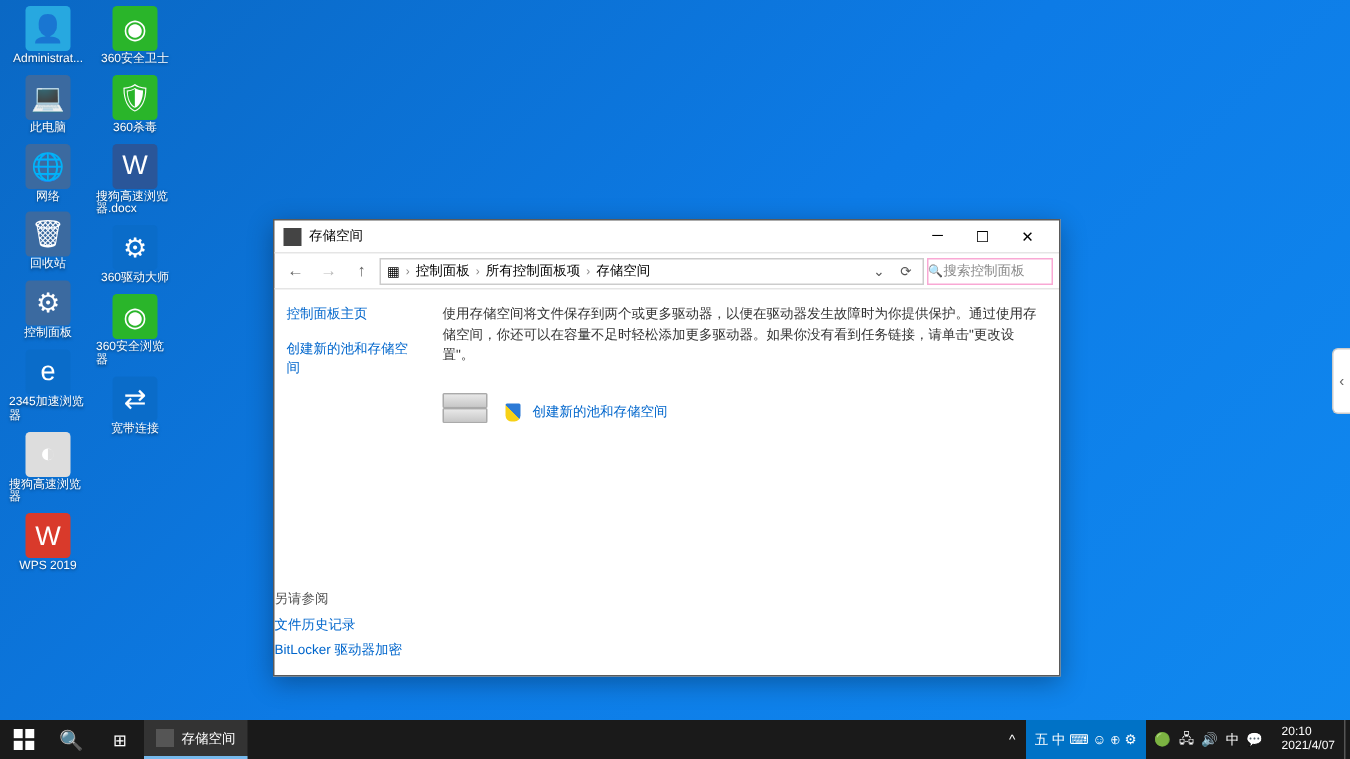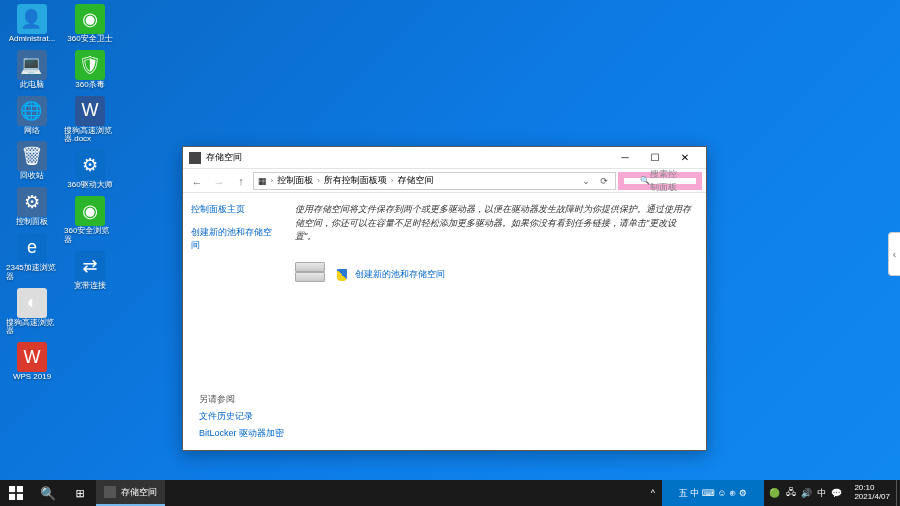--- a/index.html
+++ b/index.html
@@ -18,56 +18,56 @@
   .titlebar .ticon { width: 12px; height: 12px; background: #444; margin-right: 5px; }
   .titlebar .ttext { font-size: 9px; flex: 1; }
   .winbtns { display: flex; gap: 0; }
   .winbtn { width: 30px; height: 20px; display: flex; align-items: center; justify-content: center; font-size: 10px; cursor: pointer; }
 
   .addrbar { height: 24px; display: flex; align-items: center; padding: 0 4px; border-bottom: 1px solid #e5e5e5; gap: 2px; }
   .navbtn { width: 20px; height: 20px; display: flex; align-items: center; justify-content: center; font-size: 11px; color: #666; cursor: pointer; }
   .breadcrumb { flex: 1; height: 18px; border: 1px solid #ccc; display: flex; align-items: center; padding: 0 4px; font-size: 9px; gap: 4px; }
   .bc-sep { color: #888; font-size: 8px; }
   .bc-dd { margin-left: auto; width: 14px; text-align: center; color: #555; cursor: pointer; }
-  .search { width: 84px; height: 18px; border: 6px solid #f9a8d4; font-size: 9px; padding: 0 16px; color: #888; display: flex; align-items: center; }
+  .search { width: 84px; height: 18px; border: 1px solid #f9a8d4; font-size: 9px; padding: 0 0; color: #888; display: flex; align-items: center; }
   .search::before { content: "🔍 "; font-size: 8px; }
 
   .content { flex: 1; display: flex; justify-content: center; }
   .sidebar { width: 98px; padding: 10px 8px; font-size: 9px; }
   .sidebar .sb-item1 { color: #0066cc; margin-bottom: 10px; cursor: pointer; }
   .sidebar .sb-item2 { color: #0066cc; cursor: pointer; }
-  .sb-bottom { position: absolute; bottom: 10px; left: 16px; font-size: 9px; }
+  .sb-bottom { position: absolute; bottom: 10px; left: 0; font-size: 9px; }
   .sb-bottom div { margin-top: 4px; }
   .sb-bottom .hdr { color: #555; }
   .sb-bottom .lnk { color: #0066cc; cursor: pointer; }
 
   .main { flex: 1; padding: 10px 14px; font-size: 9px; }
   .main h3 { font-size: 11px; color: #0a5a2a; font-weight: normal; margin-bottom: 6px; }
-  .main .desc { color: #333; line-height: 1.5; margin-bottom: 16px; font-style: italic; }
+  .main .desc { color: #333; line-height: 1.5; margin-bottom: 16px; }
   .main .act { display: flex; align-items: center; gap: 8px; margin-top: 12px; }
   .main .act .drives { width: 34px; height: 30px; position: relative; }
   .main .act .drives::before, .main .act .drives::after { content: ""; position: absolute; width: 28px; height: 8px; background: linear-gradient(#e8e8e8,#c8c8c8); border: 1px solid #aaa; border-radius: 1px; left: 0; }
   .main .act .drives::before { top: 2px; }
   .main .act .drives::after { top: 12px; }
   .main .act .shield { width: 10px; height: 12px; background: linear-gradient(45deg,#f7d117 50%,#2c7ad6 50%); border-radius: 1px 1px 4px 4px; }
   .main .act a { color: #0066cc; cursor: pointer; }
 
   
   .widget { position: absolute; right: 0; top: 232px; width: 12px; height: 44px; background: #fff; border: 1px solid #ccc; border-right: none; border-radius: 4px 0 0 4px; display: flex; align-items: center; justify-content: center; font-size: 10px; color: #666; cursor: pointer; }
 
   
   .taskbar { position: absolute; bottom: 0; left: 0; right: 0; height: 26px; background: #1a1a1a; display: flex; align-items: center; }
   .tb-btn { width: 32px; height: 26px; display: flex; align-items: center; justify-content: center; color: #fff; font-size: 13px; cursor: pointer; }
   .tb-btn.start { background: transparent; }
   .tb-btn.start svg { width: 14px; height: 14px; fill: #fff; }
   .tb-task { height: 26px; padding: 0 8px; display: flex; align-items: center; gap: 5px; border-bottom: 2px solid #76b9ed; background: #333; color: #fff; font-size: 9px; cursor: pointer; }
   .tb-task .ticn { width: 12px; height: 12px; background: #555; }
   .sys-tray { margin-left: auto; display: flex; align-items: center; height: 26px; }
   .tray-up { width: 18px; height: 26px; display:flex; align-items:center; justify-content:center; color:#fff; font-size:9px; cursor:pointer; }
-  .tray-apps { background: #0072c6; height: 26px; display: flex; align-items: center; padding: 0 17px; gap: 4px; }
+  .tray-apps { background: #0072c6; height: 26px; display: flex; align-items: center; padding: 0 6px; gap: 4px; }
   .tray-apps span { font-size: 9px; color: #fff; cursor: pointer; }
   .tray-sys { display: flex; align-items: center; gap: 5px; padding: 0 6px; color: #fff; font-size: 9px; }
   .tray-sys span { cursor: pointer; }
   .clock { color: #fff; font-size: 8px; text-align: left; line-height: 1.1; padding: 0 6px; }
   .showdesk { width: 4px; height: 26px; border-left: 1px solid #555; cursor: pointer; }
 </style>
 </head>
 <body>
 
 <div class="desktop">

